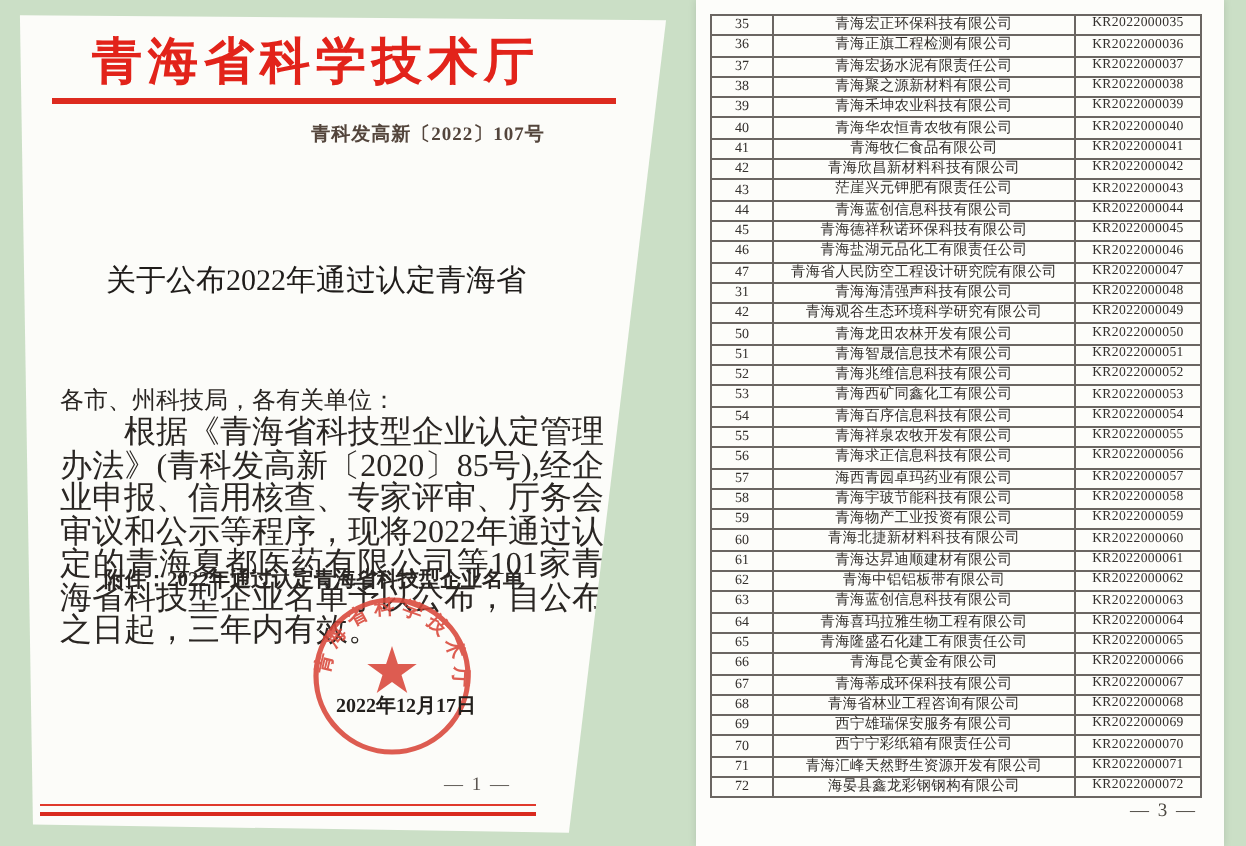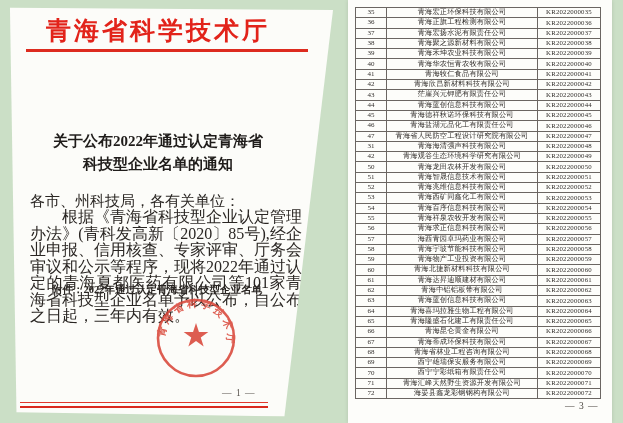--- a/index.html
+++ b/index.html
@@ -10,23 +10,23 @@
   .left-page{position:absolute;left:8px;top:6px;width:326px;height:412px;
     background:#fcfcf9;
     clip-path:polygon(0.6% 0.4%,99.7% 1%,84.8% 99.6%,2.6% 98.6%);
     box-shadow:0 0 4px rgba(0,0,0,.15);}
   .agency-header{position:absolute;left:0;top:8px;width:300px;text-align:center;
     color:#e2231a;font-size:25px;font-weight:bold;letter-spacing:3px;white-space:nowrap;}
   .red-rule{position:absolute;left:18px;top:43px;width:282px;height:2.6px;background:#dd2b1f;}
   .doc-number{position:absolute;left:100px;top:55px;width:212px;text-align:center;
     color:#53453c;font-size:9.5px;font-weight:bold;letter-spacing:.5px;}
   .doc-title{position:absolute;left:0;top:124px;width:300px;text-align:center;
-    color:#1f1c1a;font-size:15px;font-weight:bold;line-height:23px;}
+    color:#1f1c1a;font-size:15px;font-weight:normal;line-height:23px;}
   .salutation{position:absolute;left:22px;top:186px;width:278px;
-    color:#2a2623;font-size:15px;}
+    color:#2a2623;font-size:12px;}
   .body-para{position:absolute;left:22px;top:203px;width:272px;
     color:#2a2623;font-size:16px;line-height:16.5px;text-indent:2em;text-align:justify;}
   .attachment{position:absolute;left:44px;top:277px;width:260px;
     color:#2a2623;font-size:10.5px;font-weight:bold;}
   .seal{position:absolute;left:144px;top:288px;width:88px;height:88px;opacity:.88;}
   .issue-date{position:absolute;left:150px;top:340px;width:90px;text-align:center;
     color:#23201d;font-size:10px;font-weight:bold;z-index:3;}
   .page-num-left{position:absolute;left:214px;top:382px;color:#5a5550;font-size:9.5px;letter-spacing:1px;}
   .bottom-rule-thin{position:absolute;left:12px;top:396px;width:248px;height:1.2px;background:#e0392c;}
   .bottom-rule-thick{position:absolute;left:12px;top:399.6px;width:248px;height:2.4px;background:#d92a1e;}
@@ -43,39 +43,40 @@
   .page-num-right{position:absolute;left:217px;top:401px;color:#4a463f;font-size:9.5px;letter-spacing:1px;}
 </style>
 </head>
 <body>
 
 <div id="stage">
 
   <div class="left-page">
     <div class="agency-header">青海省科学技术厅</div>
     <div class="red-rule"></div>
+    <div class="doc-number">青科发高新〔2022〕107号</div>
     <div class="doc-title">
       <div>关于公布2022年通过认定青海省</div>
-      <div>科技型企业名单的通知</div>
     </div>
     <div class="salutation">各市、州科技局，各有关单位：</div>
     <div class="body-para">根据《青海省科技型企业认定管理办法》(青科发高新〔2020〕85号),经企业申报、信用核查、专家评审、厅务会审议和公示等程序，现将2022年通过认定的青海夏都医药有限公司等101家青海省科技型企业名单予以公布，自公布之日起，三年内有效。</div>
     <div class="attachment">附件：2022年通过认定青海省科技型企业名单</div>
 
     <svg class="seal" viewBox="-44 -44 88 88">
       <circle cx="0" cy="0" r="38" fill="none" stroke="#d9473a" stroke-width="2.6"></circle>
       <path d="M0,-13 L2.94,-4.05 L12.36,-4.02 L4.76,1.55 L7.64,10.52 L0,5 L-7.64,10.52 L-4.76,1.55 L-12.36,-4.02 L-2.94,-4.05 Z" fill="#d9473a" transform="translate(0,-2)"></path>
       <defs>
           <path id="sealArc" d="M -28.5 13 A 31.3 31.3 0 1 1 28.5 13" fill="none"></path>
         </defs>
       <text font-size="10" fill="#d9473a" font-weight="bold" letter-spacing="3.2" font-family="'Liberation Serif',serif">
         <textPath href="#sealArc" startOffset="14">青海省科学技术厅</textPath>
       </text>
     </svg>
 
+    <div class="issue-date">2022年12月17日</div>
     <div class="page-num-left">— 1 —</div>
     <div class="bottom-rule-thin"></div>
     <div class="bottom-rule-thick"></div>
   </div>
 
   <div class="right-page">
     <table class="companies">
       <tbody>
           <tr>
             <td class="col-no">35</td>

